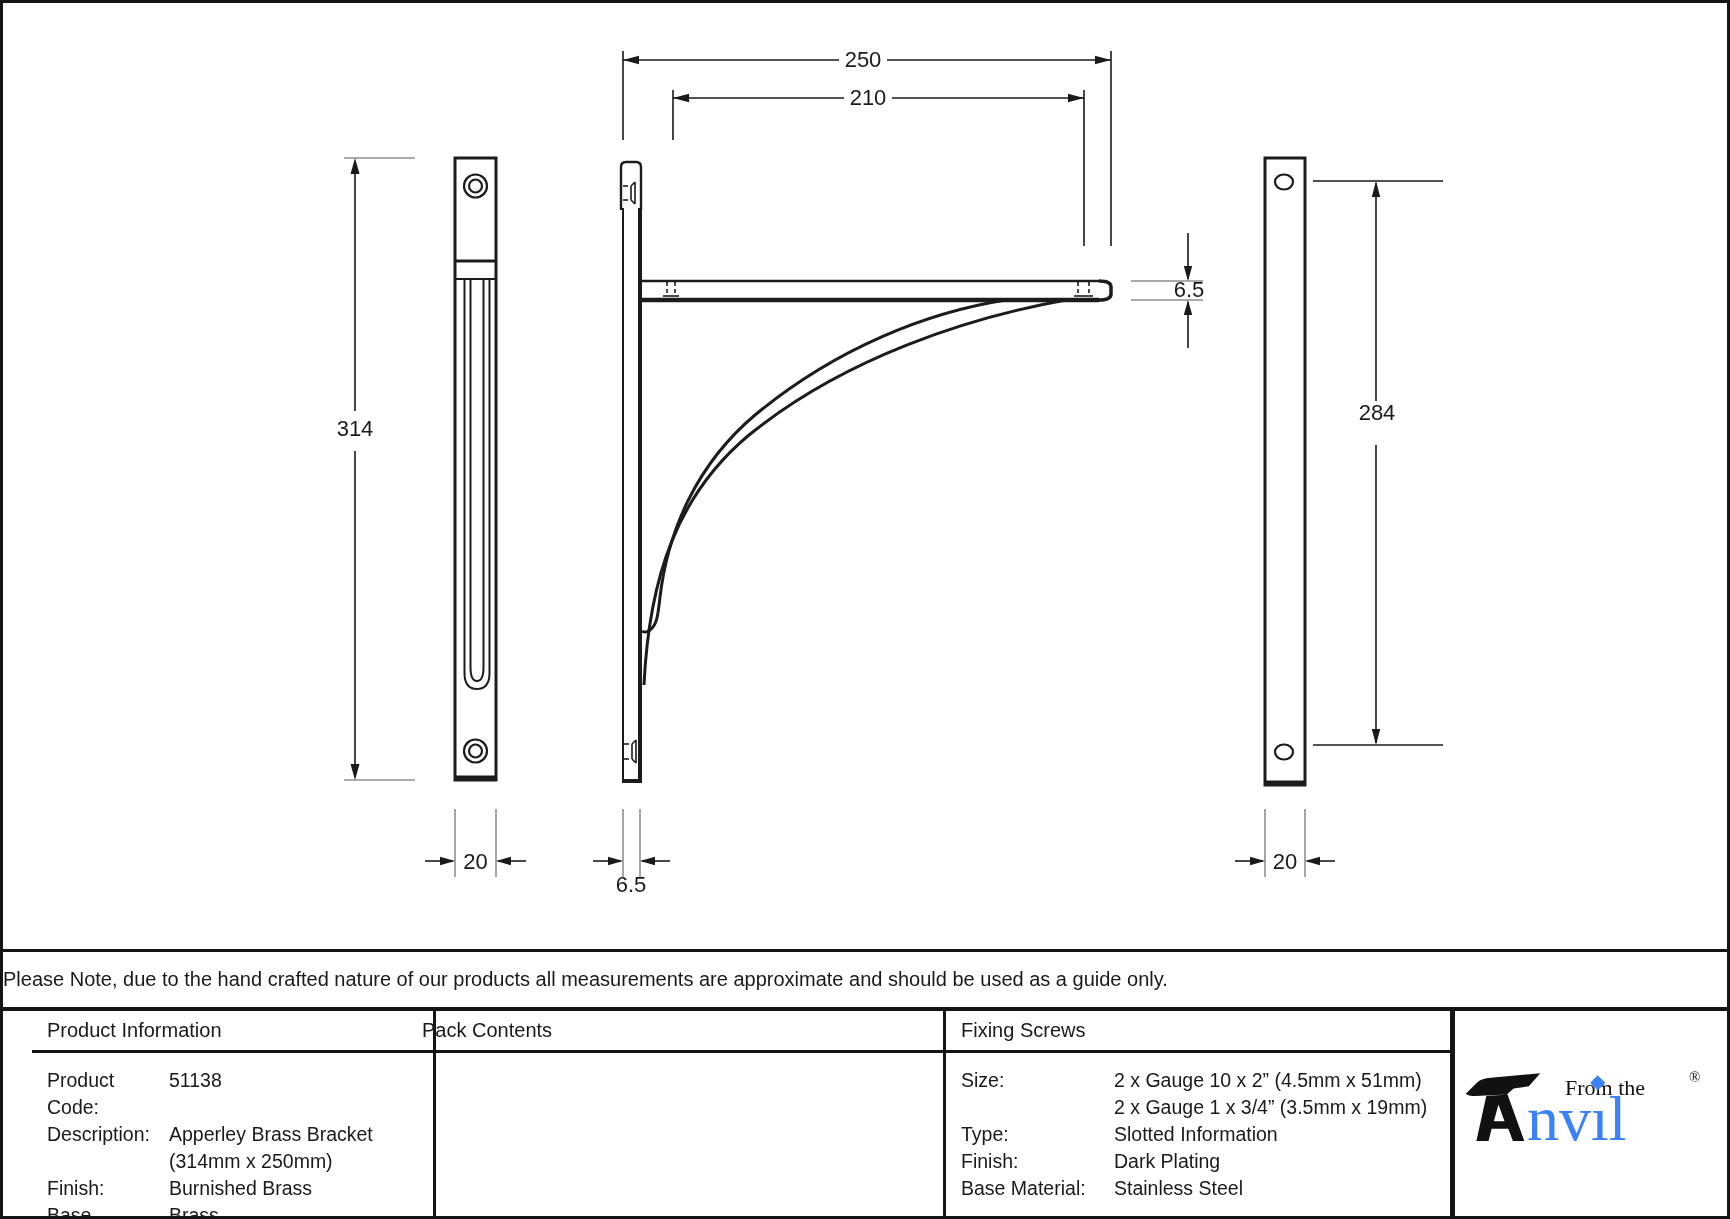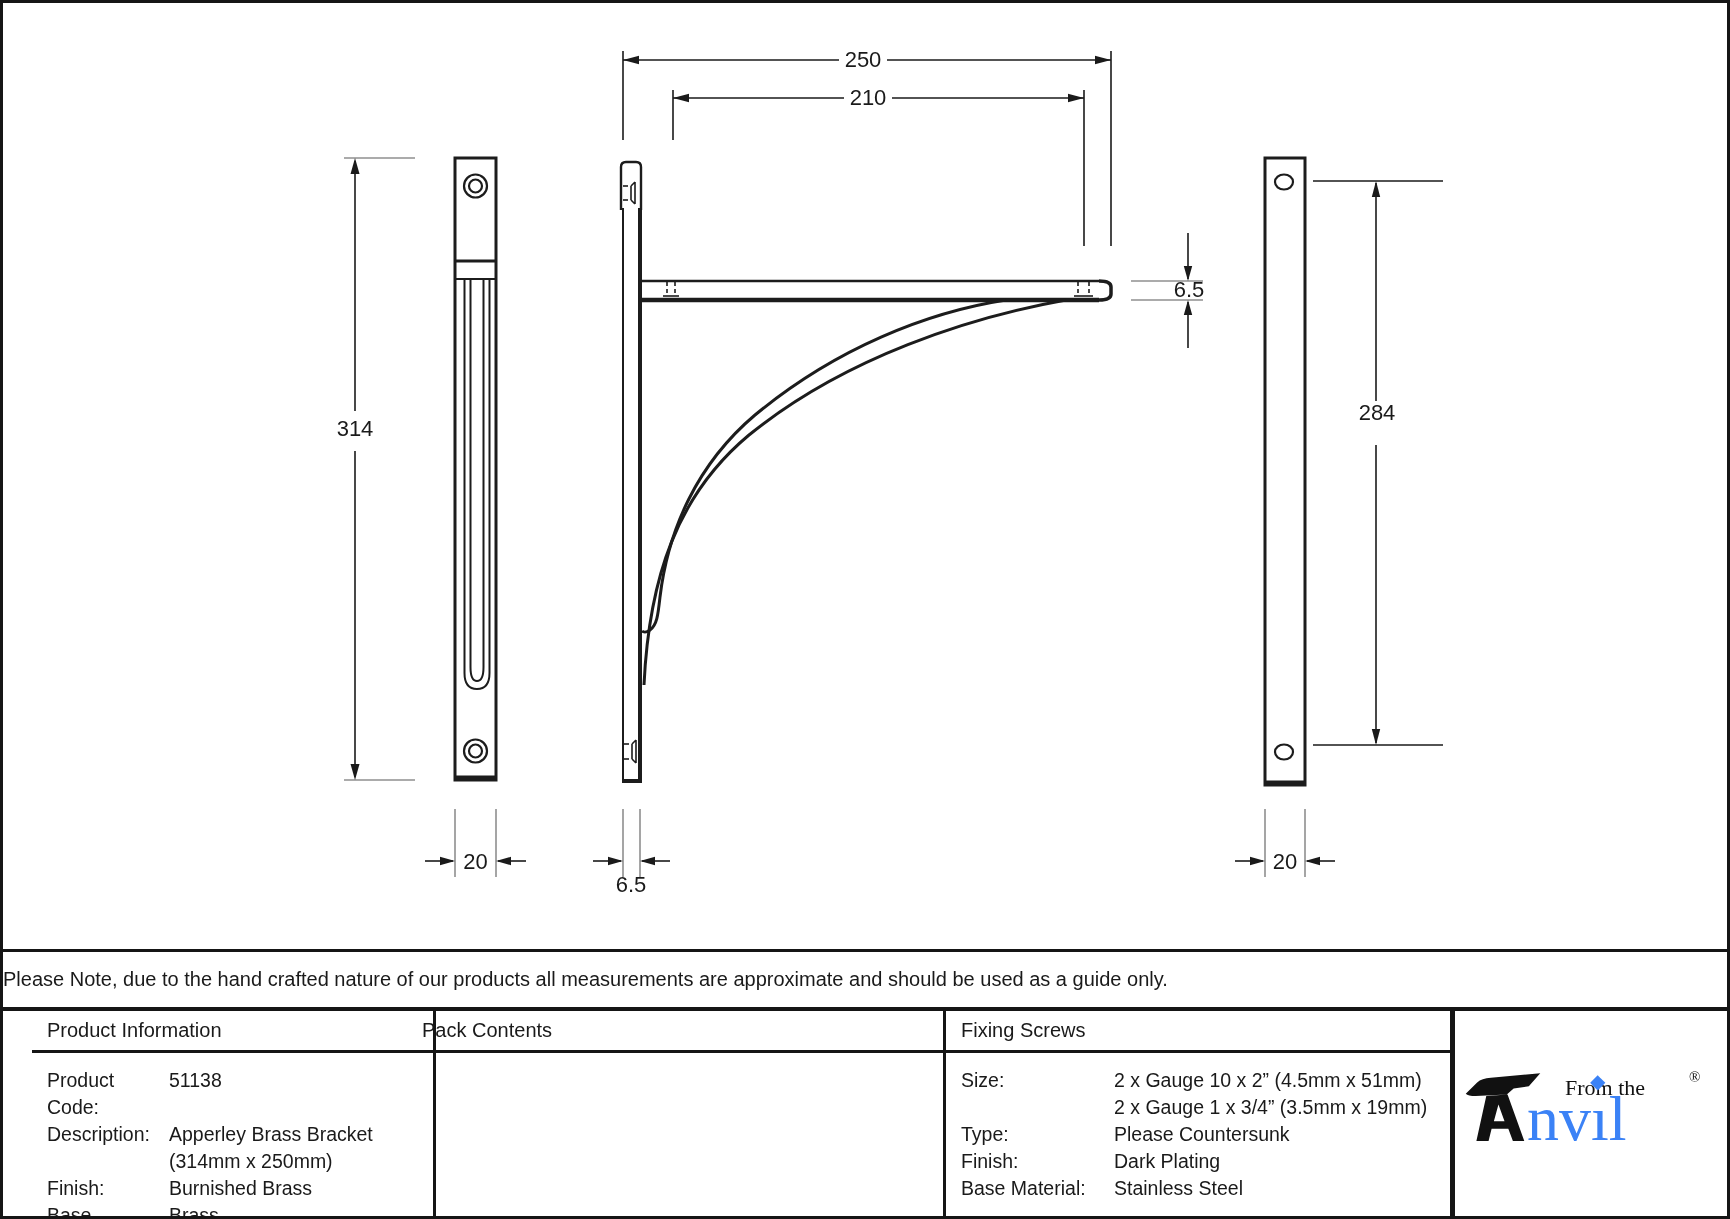--- a/index.html
+++ b/index.html
@@ -234,21 +234,21 @@
       <div class="cell-body">
         <div class="kv">
           <span>Size:</span>
           <span class="stack">
             <span>2 x Gauge 10 x 2” (4.5mm x 51mm)</span>
             <span>2 x Gauge 1 x 3/4” (3.5mm x 19mm)</span>
           </span>
         </div>
         <div class="kv">
           <span>Type:</span>
-          <span>Please Countersunk</span>
+          <span>Slotted Information</span>
         </div>
         <div class="kv">
           <span>Finish:</span>
           <span>Dark Plating</span>
         </div>
         <div class="kv">
           <span>Base Material:</span>
           <span>Stainless Steel</span>
         </div>
       </div>

